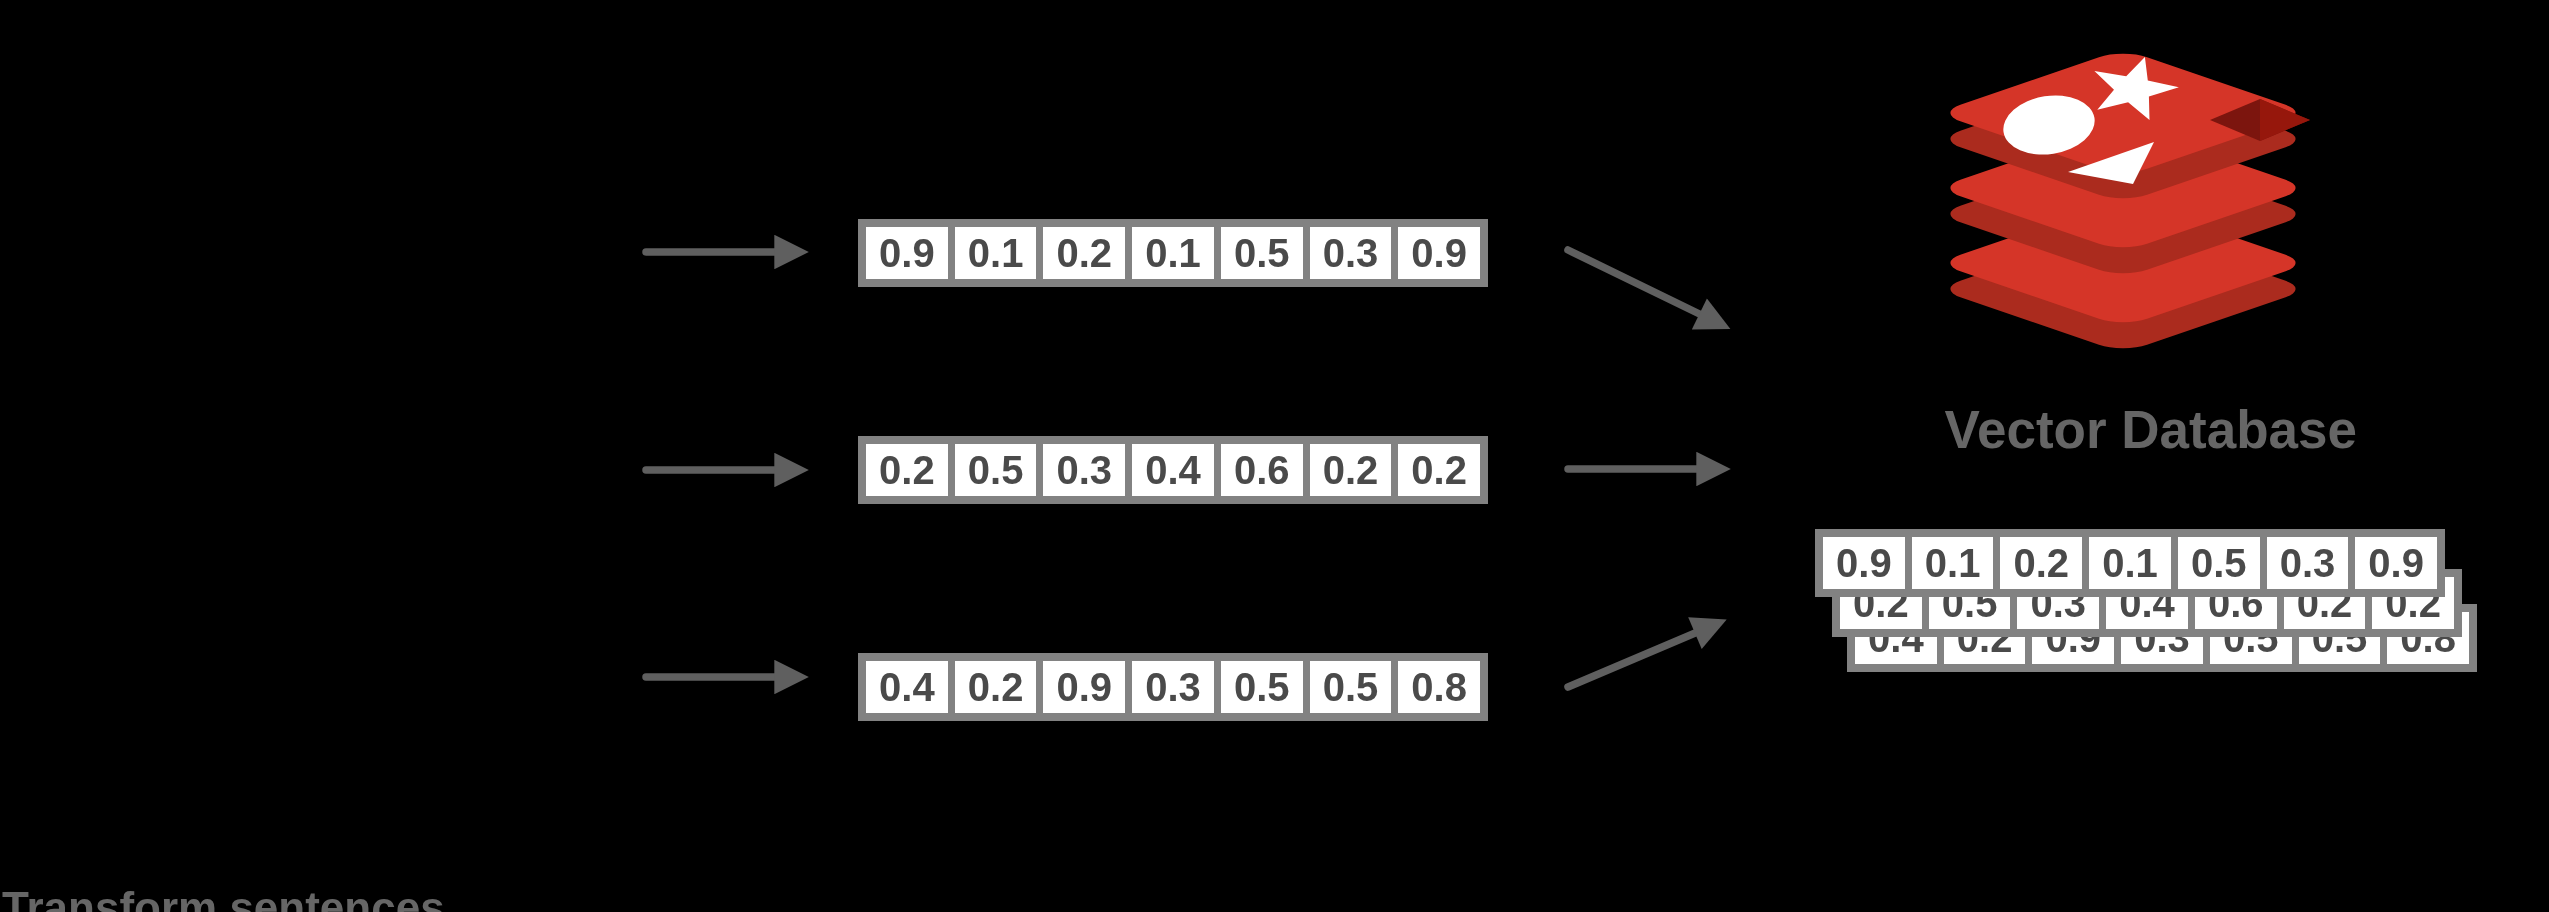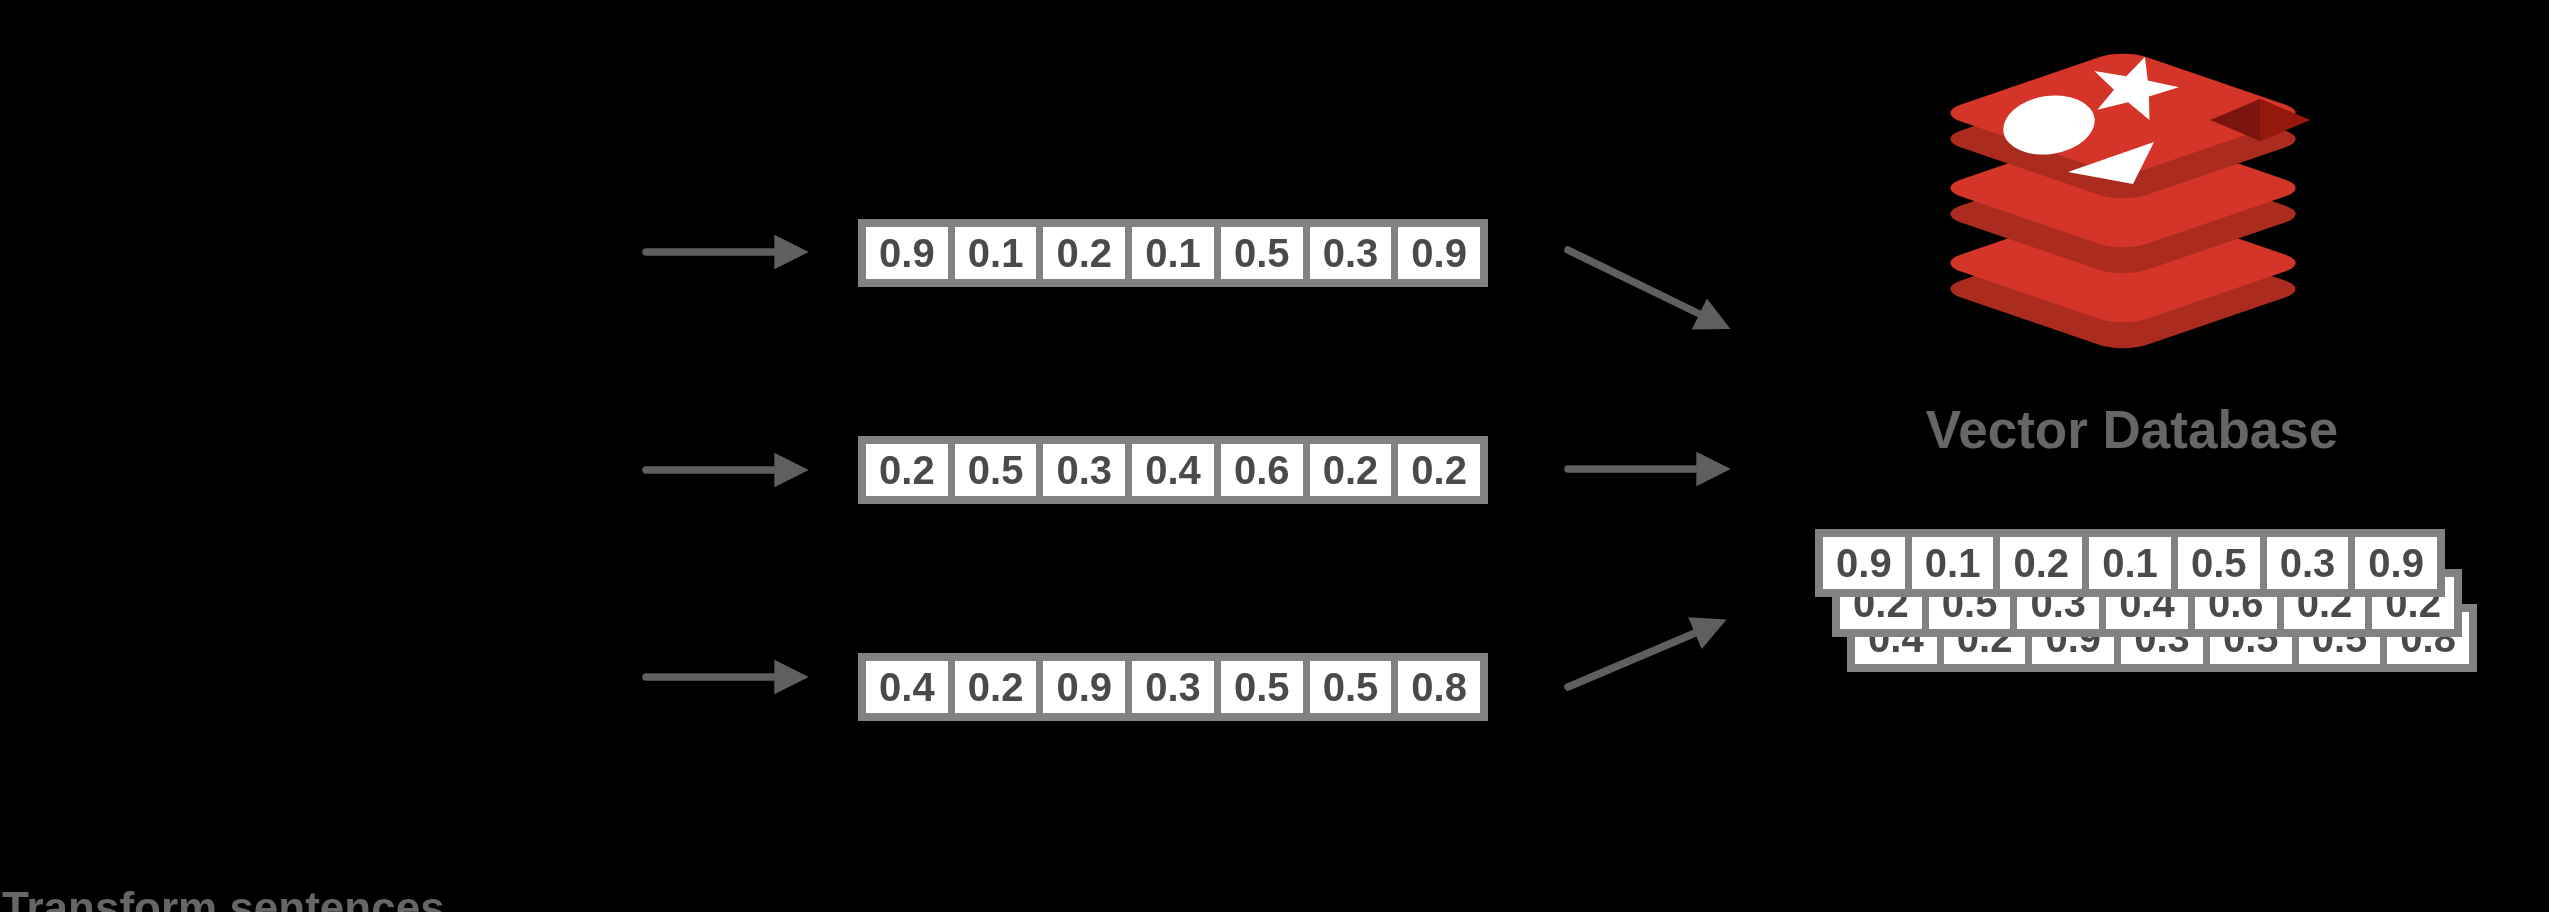--- a/index.html
+++ b/index.html
@@ -29,21 +29,21 @@
 
   .stage-label{
     position:absolute;top:836px;color:#666666;font-size:44px;font-weight:bold;
     white-space:nowrap;letter-spacing:0;
   }
   .lbl-transform{left:2px}
   .lbl-embedding{left:882px}
   .lbl-storing{left:1884px}
 
   .db-label{
-    position:absolute;left:1907px;top:352px;width:450px;text-align:center;
+    position:absolute;left:1907px;top:352px;width:450px;text-align:right;
     color:#666666;font-size:53px;font-weight:bold;white-space:nowrap;
   }
 </style>
 </head>
 <body>
 
 <div class="canvas">
 
   <div class="sentences-area"></div>
 

